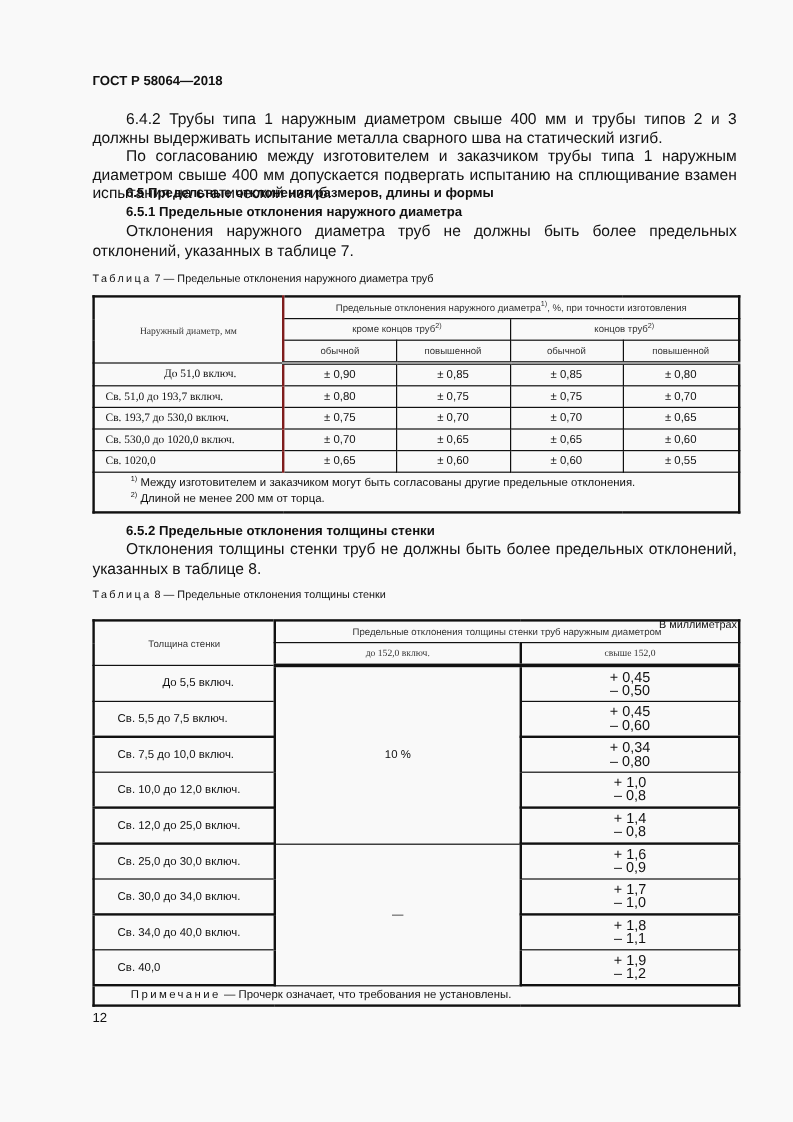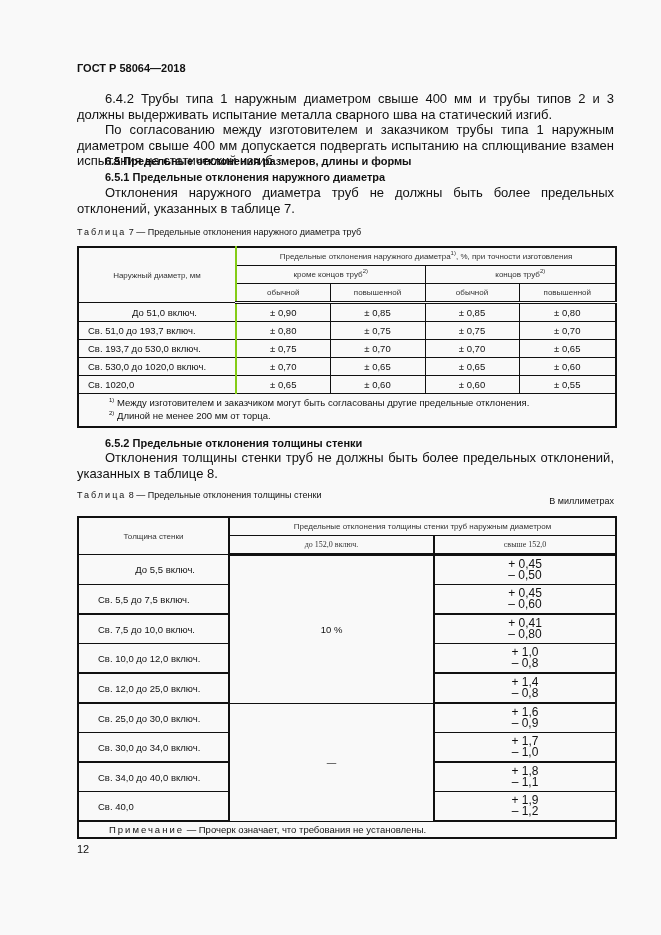--- a/index.html
+++ b/index.html
@@ -49,21 +49,21 @@
     white-space: nowrap;
   }
   th { font-size: 8px; color: #333; }
   td { font-size: 9.5px; }
   .t7 { top: 246px; border: 2px solid #111; }
   .t7 th { height: 17px; }
   .t7 td { height: 17px; }
   .t7 .hdr-last th { border-bottom: 3px double #111; }
   .t7 td.label { text-align: left; padding-left: 9px; }
   .t7 td.label.first { text-align: right; padding-right: 38px; }
-  .t7 .col1 { border-right: 2px solid #84cc16; }
+  .t7 .col1 { border-right: 2px solid #7f1d1d; font-family: Liberation Serif, serif; }
   .t7 tr.body-row td { border-bottom-width: 1.5px; }
   .t7 .notes td {
     text-align: left; font-size: 9.5px; padding: 2px 0 4px 30px;
     height: auto; line-height: 13px; white-space: normal;
   }
   sup { font-size: 6px; vertical-align: super; line-height: 0; }
   .t8 { top: 516px; border: 2px solid #111; }
   .t8 th { height: 17px; }
   .t8 .hdr-last th { border-bottom: 3px solid #111; font-family: Liberation Serif, serif; }
   .t8 td { height: 28px; }
@@ -161,21 +161,21 @@
   </tr>
 </tbody>
   </table>
 
 <div class="heading" style="top:437px;">6.5.2 Предельные отклонения толщины стенки</div>
 <div class="para indent" style="top:450px;">Отклонения толщины стенки труб не должны быть более предельных отклонений, указанных в таблице 8.</div>
 
 <div class="caption" style="top:490px;">
   <span class="spaced">Таблица</span><span> 8 — Предельные отклонения толщины стенки</span>
 </div>
-<div class="units" style="top:496px;">В миллиметрах</div>
+<div class="units" style="top:515px;">В миллиметрах</div>
 
 <table class="t8">
   <colgroup>
     <col style="width:151px">
       <col style="width:205px">
       <col style="width:182px">
   </colgroup>
   <tbody>
       <tr>
     <th rowspan="2" class="col1">Толщина стенки</th>
@@ -196,21 +196,21 @@
   <tr class="thick">
     <td class="label col1">Св. 5,5 до 7,5 включ.</td>
     <td class="val col3">
           <span>+ 0,45</span>
           <span>– 0,60</span>
         </td>
   </tr>
   <tr>
     <td class="label col1">Св. 7,5 до 10,0 включ.</td>
     <td class="val col3">
-          <span>+ 0,41</span>
+          <span>+ 0,34</span>
           <span>– 0,80</span>
         </td>
   </tr>
   <tr class="thick">
     <td class="label col1">Св. 10,0 до 12,0 включ.</td>
     <td class="val col3">
           <span>+ 1,0</span>
           <span>– 0,8</span>
         </td>
   </tr>

